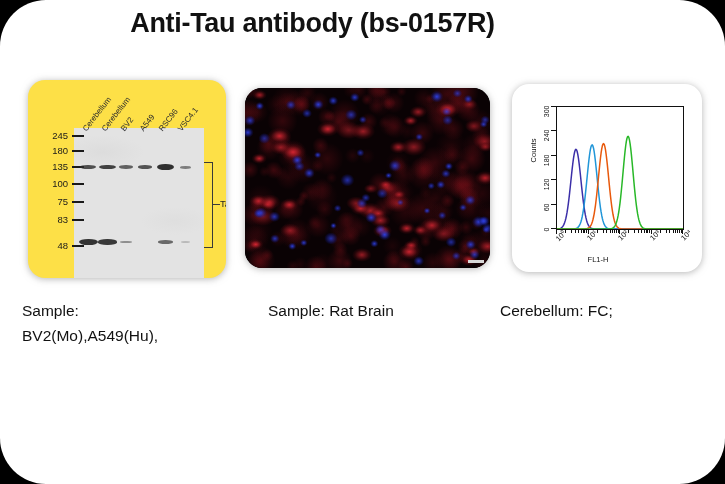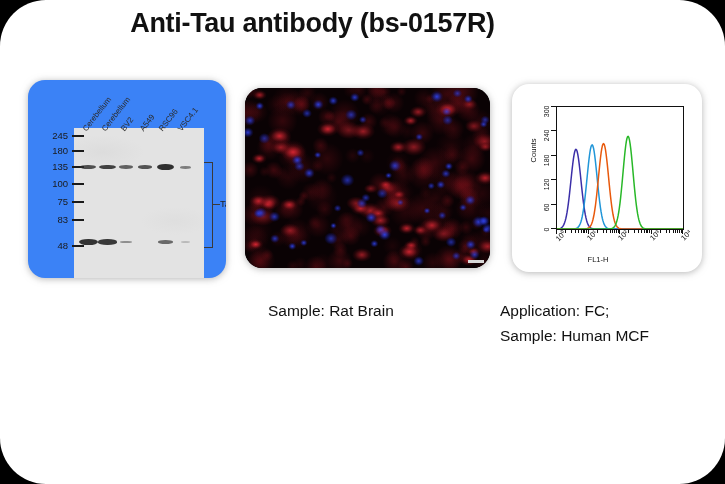--- a/index.html
+++ b/index.html
@@ -41,21 +41,21 @@
     position: absolute;
     border-radius: 17px;
     overflow: hidden;
     box-shadow: 0 1px 7px rgba(120,120,120,0.55);
   }
 
   
   #wb-panel {
     left: 28px; top: 80px;
     width: 198px; height: 198px;
-    background: #3b82f6;
+    background: #fde047;
   }
   #wb-inner { position:absolute; left:0; top:0; width:198px; height:198px; }
 
   #wb-membrane {
     position: absolute;
     left: 46px; top: 48px;
     width: 130px; height: 150px;
     background: #e3e3e3;
   }
   #wb-membrane::after{
@@ -369,24 +369,25 @@
         <div class="fc-minortick" style="left: 165.121px;"></div>
         <div class="fc-minortick" style="left: 166.947px;"></div>
         <div class="fc-minortick" style="left: 168.559px;"></div>
         <div class="fc-xtick" style="left: 170px;"></div>
         <div class="fc-xtick-label" style="left: 167px; top: 152px;">10⁴</div>
       </div>
     <div id="fc-xlabel">FL1-H</div>
   </div>
 
   <div class="caption" id="caption-wb">
+    <div>Sample:</div>
+    <div>BV2(Mo),A549(Hu),</div>
   </div>
 
   <div class="caption" id="caption-icc">
     <div>Sample: Rat Brain</div>
   </div>
 
   <div class="caption" id="caption-fc">
-    <div>Application: FC;</div>
-    <div>Sample: Human MCF</div>
+    <div>Cerebellum: FC;</div>
   </div>
 
 </div>
 
 </body></html>

